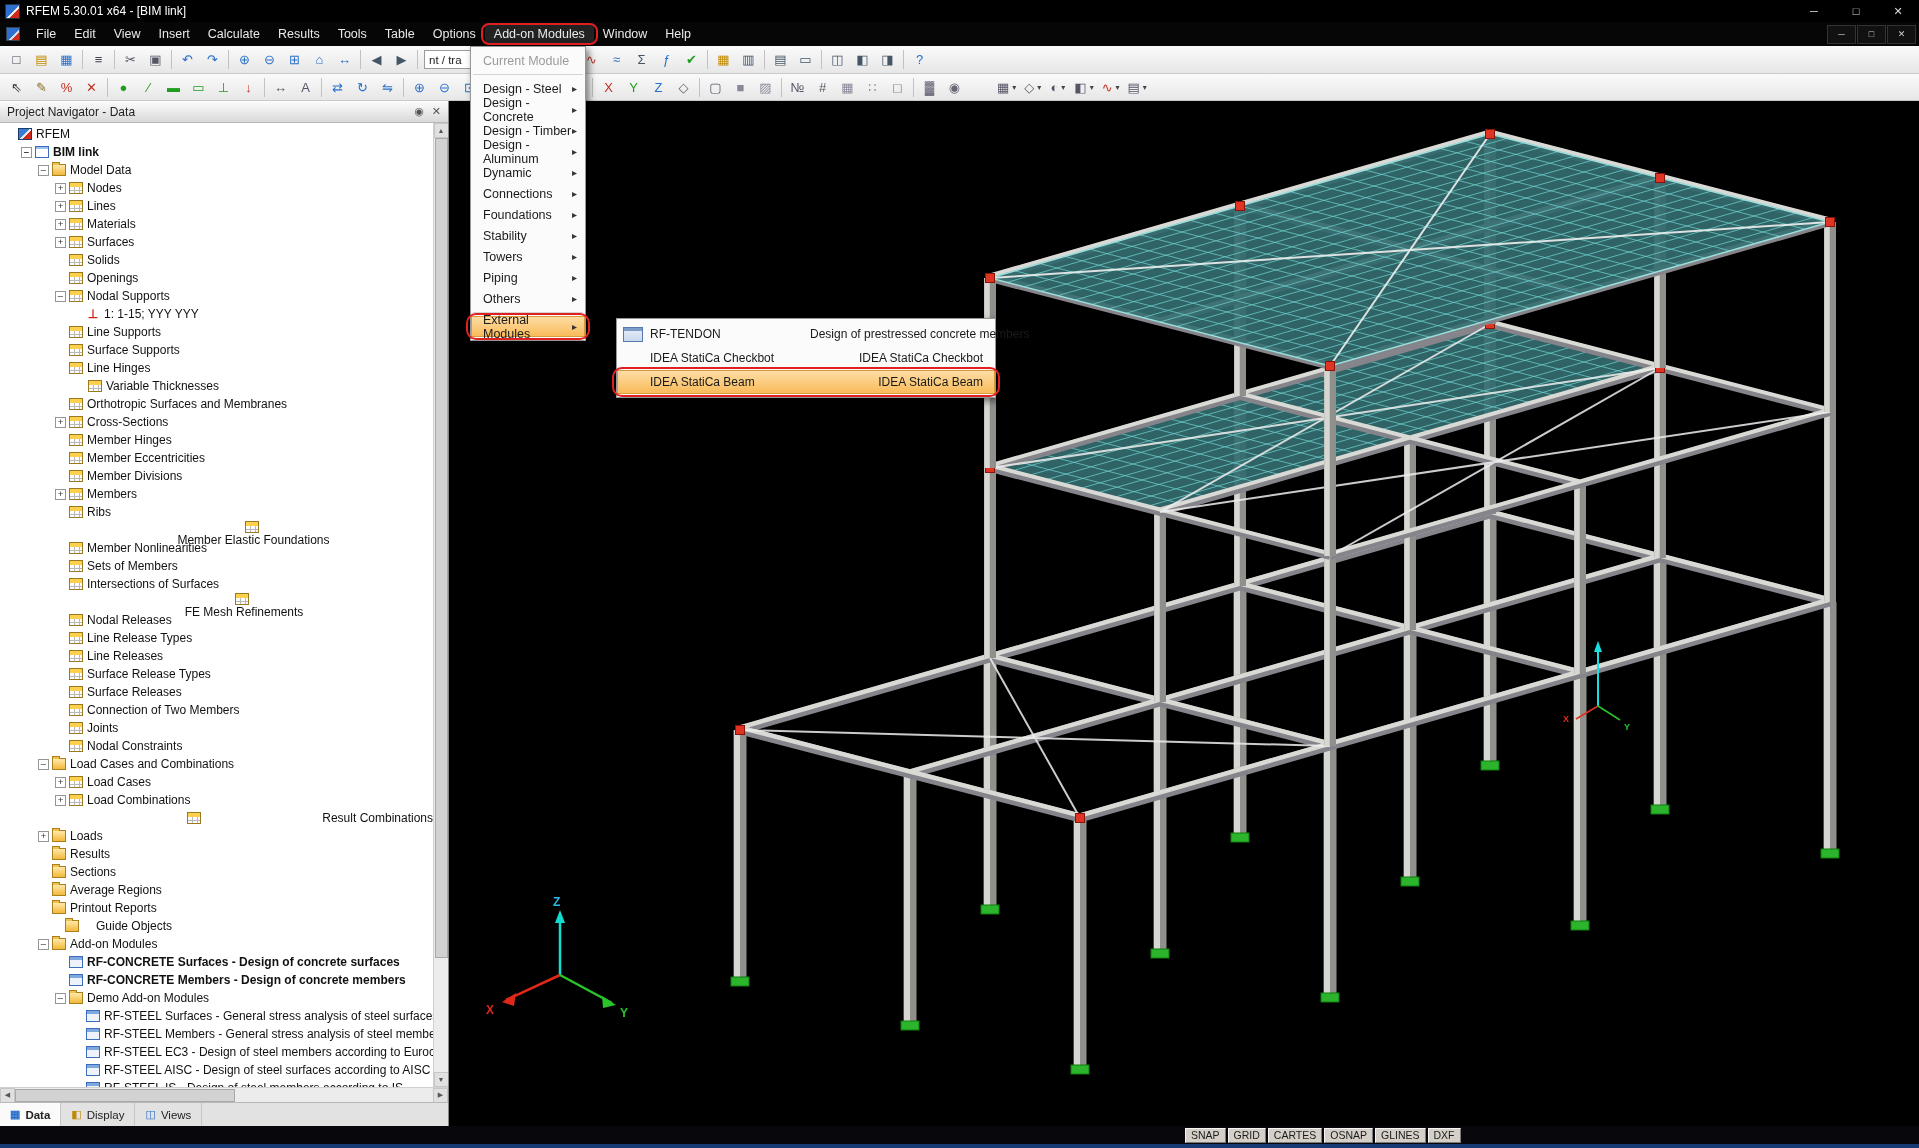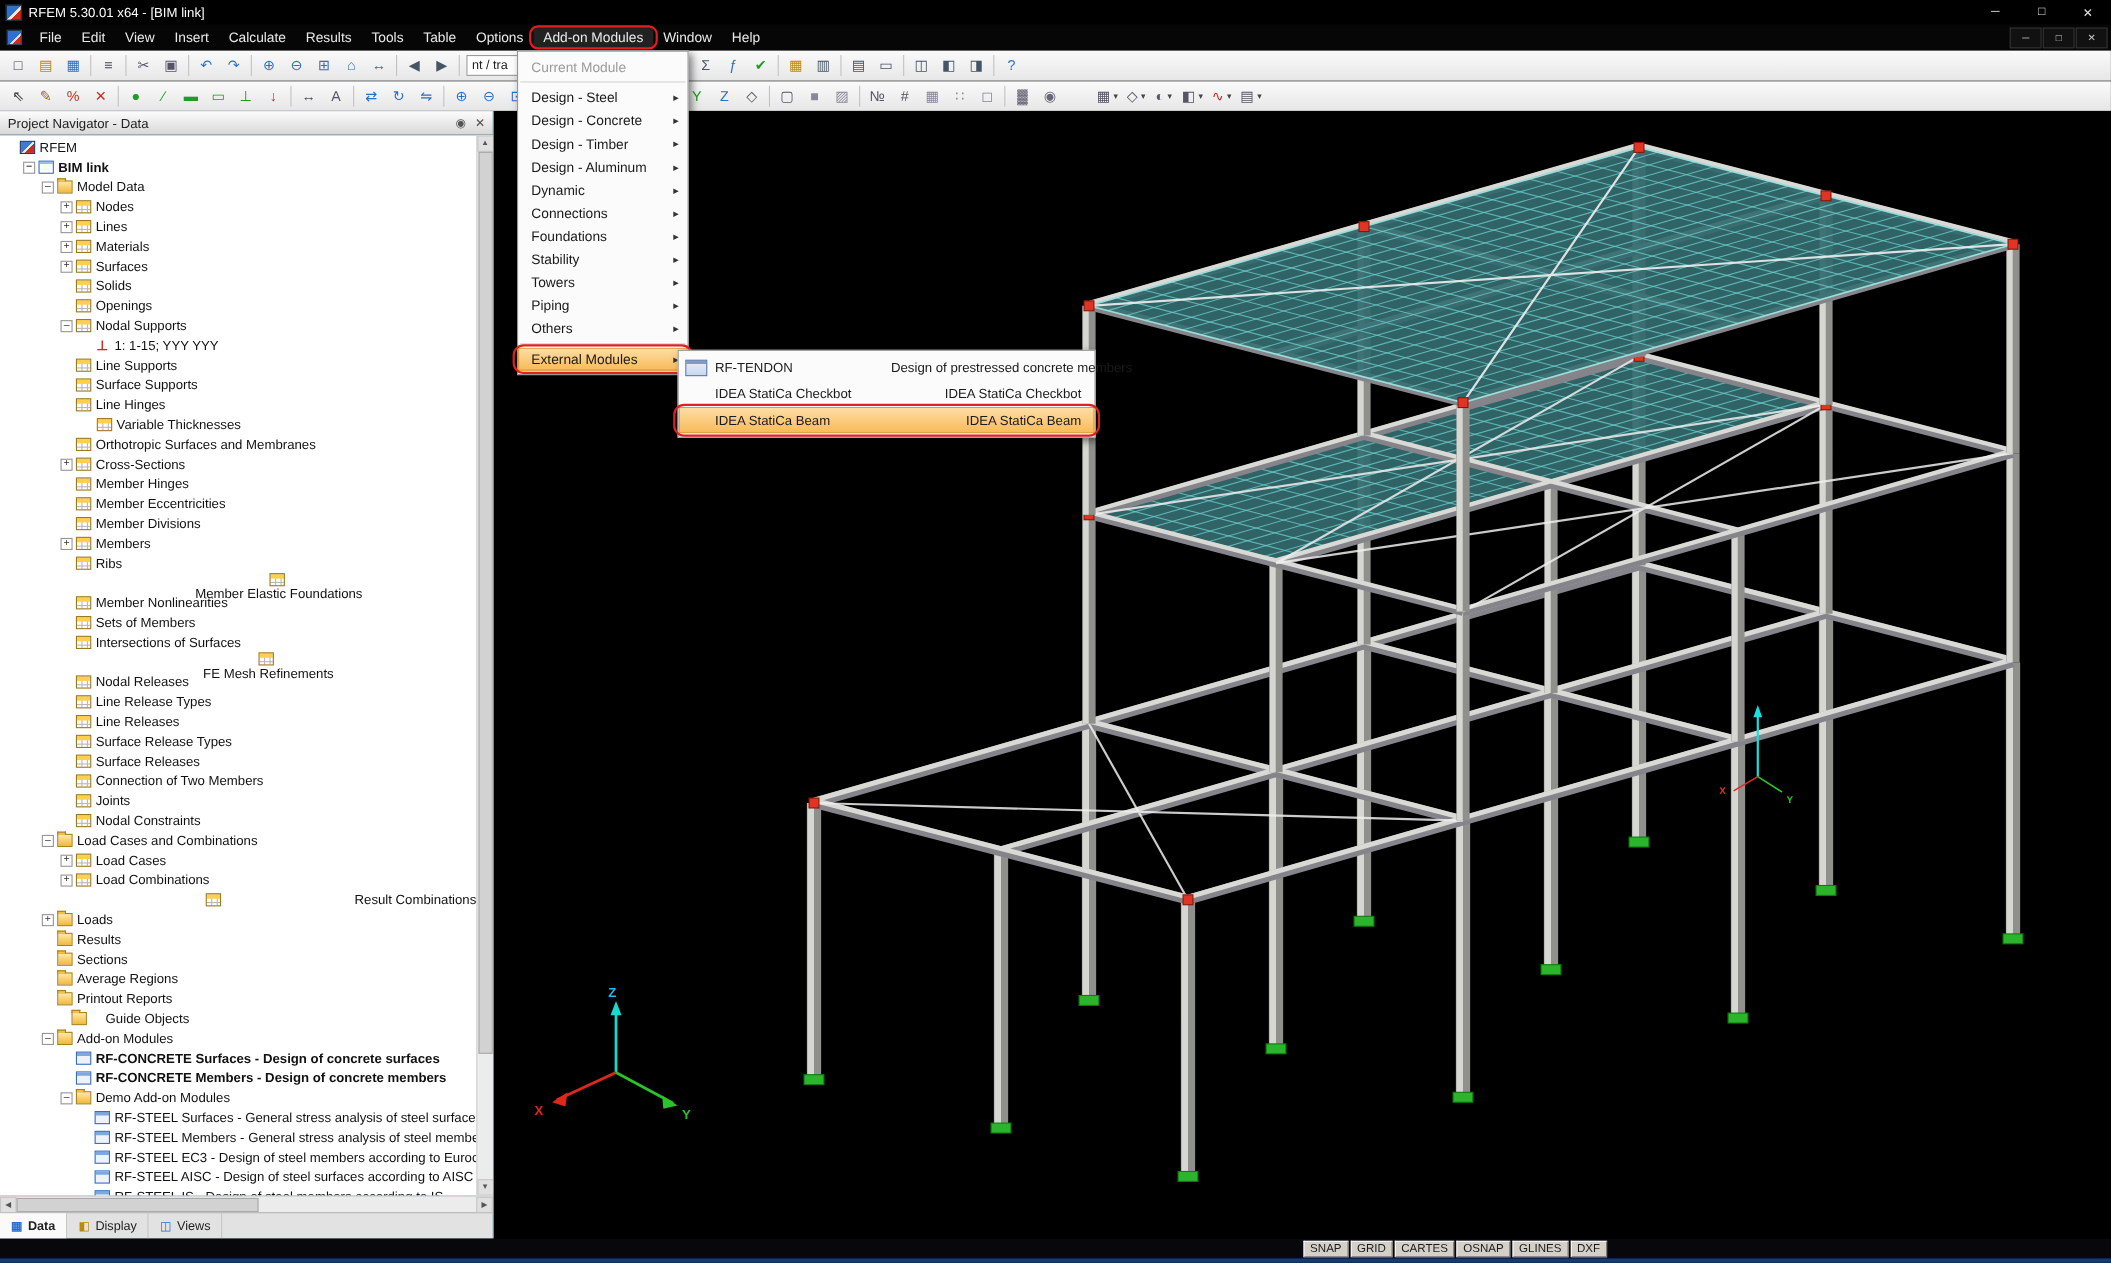--- a/index.html
+++ b/index.html
@@ -31,21 +31,21 @@
   .tb-btn{min-width:25px;height:22px;display:flex;align-items:center;justify-content:center;
     border:1px solid transparent;border-radius:2px;}
   .tb-glyph{font-size:13px;line-height:1;}
   .tb-dd{padding:0 3px;gap:3px;}
   .dd-arrow{font-size:8px;color:#444;}
   .tb-sep{width:1px;height:19px;background:#c2c2c2;margin:0 3px;flex:none;}
   .tb-combo{width:88px;height:19px;background:#fff;border:1px solid #9a9a9a;display:flex;align-items:center;
     font-size:11.5px;padding:0 4px;margin:0 3px;color:#222;flex:none;}
   .combo-arrow{margin-left:auto;font-size:8px;color:#555;}
   
-  .navigator{position:absolute;left:0;top:101px;width:449px;bottom:22px;background:#0369a1;
+  .navigator{position:absolute;left:0;top:101px;width:449px;bottom:22px;background:#3b82f6;
     border-right:1px solid #8a8a8a;display:flex;flex-direction:column;}
   .nav-header{height:22px;flex:none;background:linear-gradient(#fdfdfd,#d8d8d8);border-bottom:1px solid #b8b8b8;
     display:flex;align-items:center;font-size:12px;color:#222;padding:0 7px;}
   .hdr-icons{margin-left:auto;display:flex;gap:8px;color:#555;font-size:11px;}
   .nav-body{flex:1;display:flex;overflow:hidden;background:#fff;}
   .tree{flex:1;overflow:hidden;padding-top:2px;}
   .tree-row{height:18px;display:flex;align-items:center;font-size:12px;color:#111;white-space:nowrap;}
   .tree-row.bold{font-weight:700;}
   .exp{width:11px;height:11px;flex:none;border:1px solid #959595;background:#fff;color:#333;
     display:flex;align-items:center;justify-content:center;font-size:9.5px;line-height:1;margin-right:3px;}
@@ -76,21 +76,21 @@
   .nav-tab{display:flex;align-items:center;gap:5px;padding:0 10px;font-size:11.5px;color:#222;
     border-right:1px solid #c6c6c6;}
   .nav-tab.active{background:#fafafa;font-weight:700;}
   .tab-icon{font-size:11px;}
   
   .viewport{position:absolute;left:450px;top:101px;right:0;bottom:22px;background:#000;overflow:hidden;}
   .scene{position:absolute;left:0;top:0;}
   .scene text{font-family:"Liberation Sans",sans-serif;font-size:12px;font-weight:700;}
   .scene text.mini{font-size:9px;}
   
-  .menu{position:absolute;left:470px;top:46px;width:156px;background:#fbfbfb;border:1px solid #979797;
+  .menu{position:absolute;left:470px;top:46px;width:116px;background:#fbfbfb;border:1px solid #979797;
     box-shadow:3px 3px 7px rgba(0,0,0,.5);padding:3px 0;z-index:50;}
   .menu-item{height:21px;display:flex;align-items:center;padding:0 8px 0 12px;font-size:12.5px;color:#1a1a1a;
     position:relative;}
   .menu-item.disabled{color:#9b9b9b;}
   .mi-arrow{margin-left:auto;font-size:10px;color:#333;}
   .menu-sep{height:1px;background:#d4d4d4;margin:3px 2px;}
   .submenu{position:absolute;left:616px;top:318px;width:380px;background:#fbfbfb;border:1px solid #979797;
     box-shadow:3px 3px 7px rgba(0,0,0,.5);padding:3px 0;z-index:51;}
   .sm-row{height:24px;display:flex;align-items:center;padding:0 12px 0 6px;font-size:12px;color:#1a1a1a;
     position:relative;}

